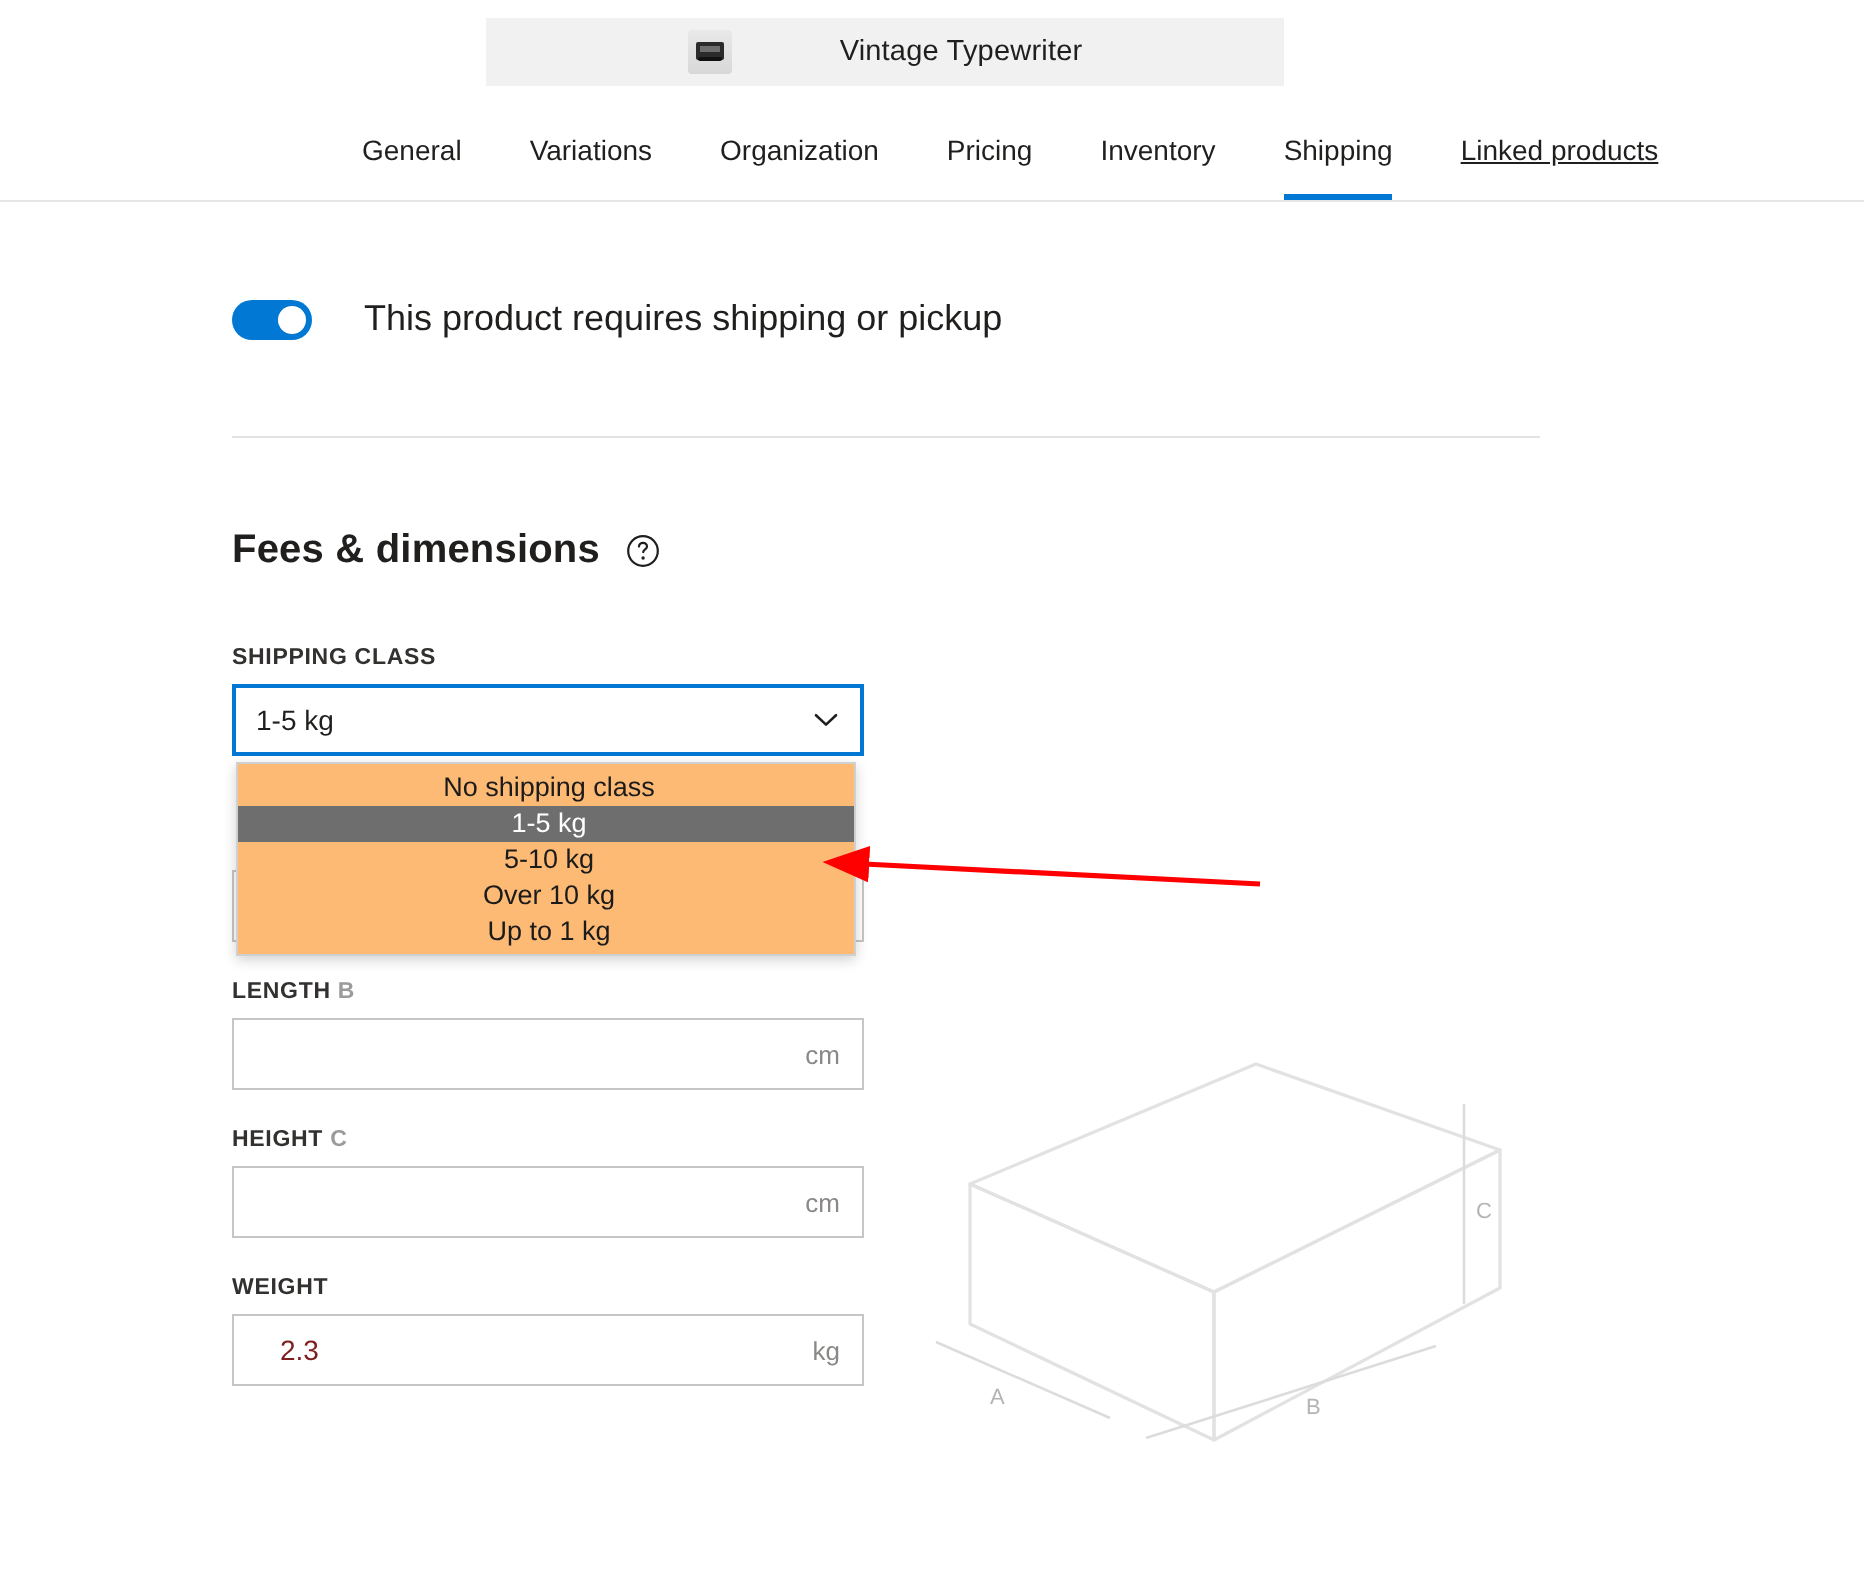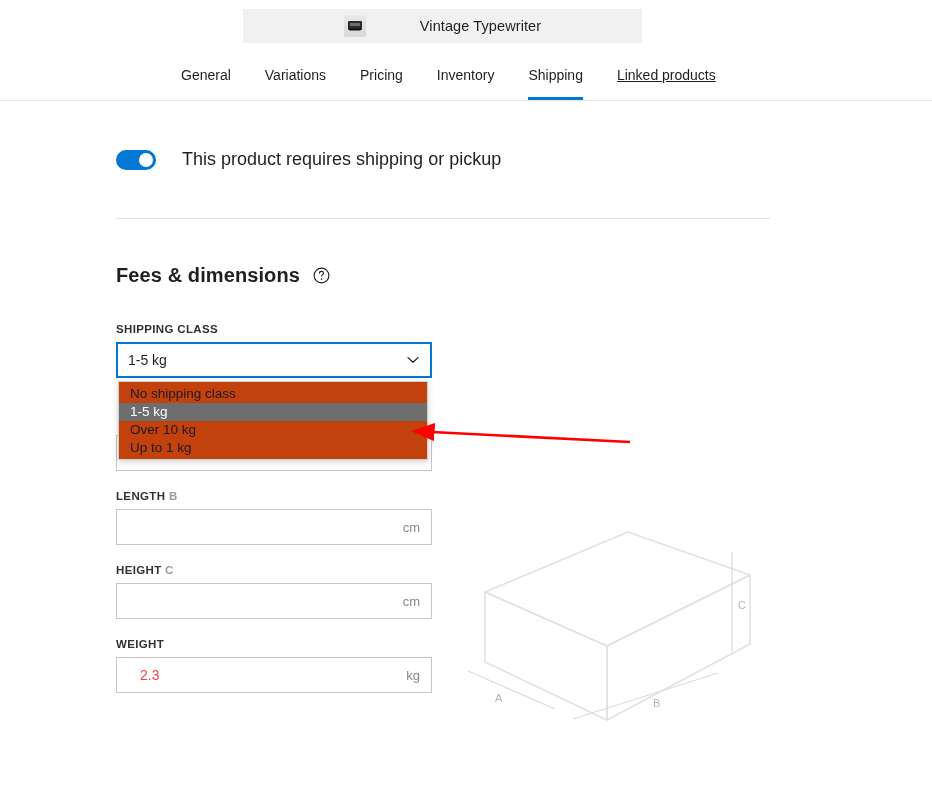--- a/index.html
+++ b/index.html
@@ -155,21 +155,21 @@
     border: 1px solid #c8c6c4;
     background: #fff;
     display: flex;
     align-items: center;
     margin-bottom: 19px;
     padding-left: 12px;
   }
   .input-wrap .val {
     padding-left: 11px;
     font-size: 14px;
-    color: #ef4444;
+    color: #7f1d1d;
     text-align: right;
   }
   .input-wrap .unit {
     position: absolute;
     right: 11px;
     font-size: 13px;
     color: #8a8886;
   }
 
   
@@ -193,25 +193,26 @@
     transform: translateY(-50%);
     width: 12px; height: 12px;
     display: flex; align-items: center; justify-content: center;
   }
 
   
   .dropdown {
     position: absolute;
     left: 0; top: 37px;
     width: 310px;
-    background: #c2410c;
+    background: #fdba74;
     border: 1px solid #d0d0d0;
     box-shadow: 0 2px 6px rgba(0,0,0,.18);
     padding: 3px 0 2px 0;
     z-index: 40;
+    text-align: center;
   }
   .dd-item {
     height: 18px;
     line-height: 18px;
     padding: 0 8px 0 11px;
     font-size: 13.5px;
     color: #1b1b1b;
     white-space: nowrap;
     cursor: pointer;
   }
@@ -249,20 +250,21 @@
         <rect x="2" y="9.5" width="12" height="2" rx="1" fill="#111"></rect>
       </svg>
     </div>
     <div class="product-title">Vintage Typewriter</div>
   </div>
 
   <div class="tabbar">
     <div class="tabs">
       <div class="tab">General</div>
       <div class="tab">Variations</div>
+      <div class="tab">Organization</div>
       <div class="tab">Pricing</div>
       <div class="tab">Inventory</div>
       <div class="tab active">Shipping</div>
       <div class="tab">Linked products</div>
     </div>
   </div>
 
   <div class="content">
 
     <div class="toggle-row">
@@ -293,20 +295,21 @@
         <span class="val">1-5 kg</span>
         <span class="select-chevron">
           <svg width="12" height="8" viewBox="0 0 12 8">
             <path d="M1 1.6 L6 6.3 L11 1.6" fill="none" stroke="#201f1e" stroke-width="1.3" stroke-linecap="round" stroke-linejoin="round"></path>
           </svg>
         </span>
 
         <div class="dropdown">
           <div class="dd-item">No shipping class</div>
           <div class="dd-item selected">1-5 kg</div>
+          <div class="dd-item">5-10 kg</div>
           <div class="dd-item">Over 10 kg</div>
           <div class="dd-item">Up to 1 kg</div>
         </div>
       </div>
 
       <div style="height:20px"></div>
       <div class="input-wrap" style="margin-top:37px">
         <span class="val"></span>
         <span class="unit">cm</span>
       </div>

